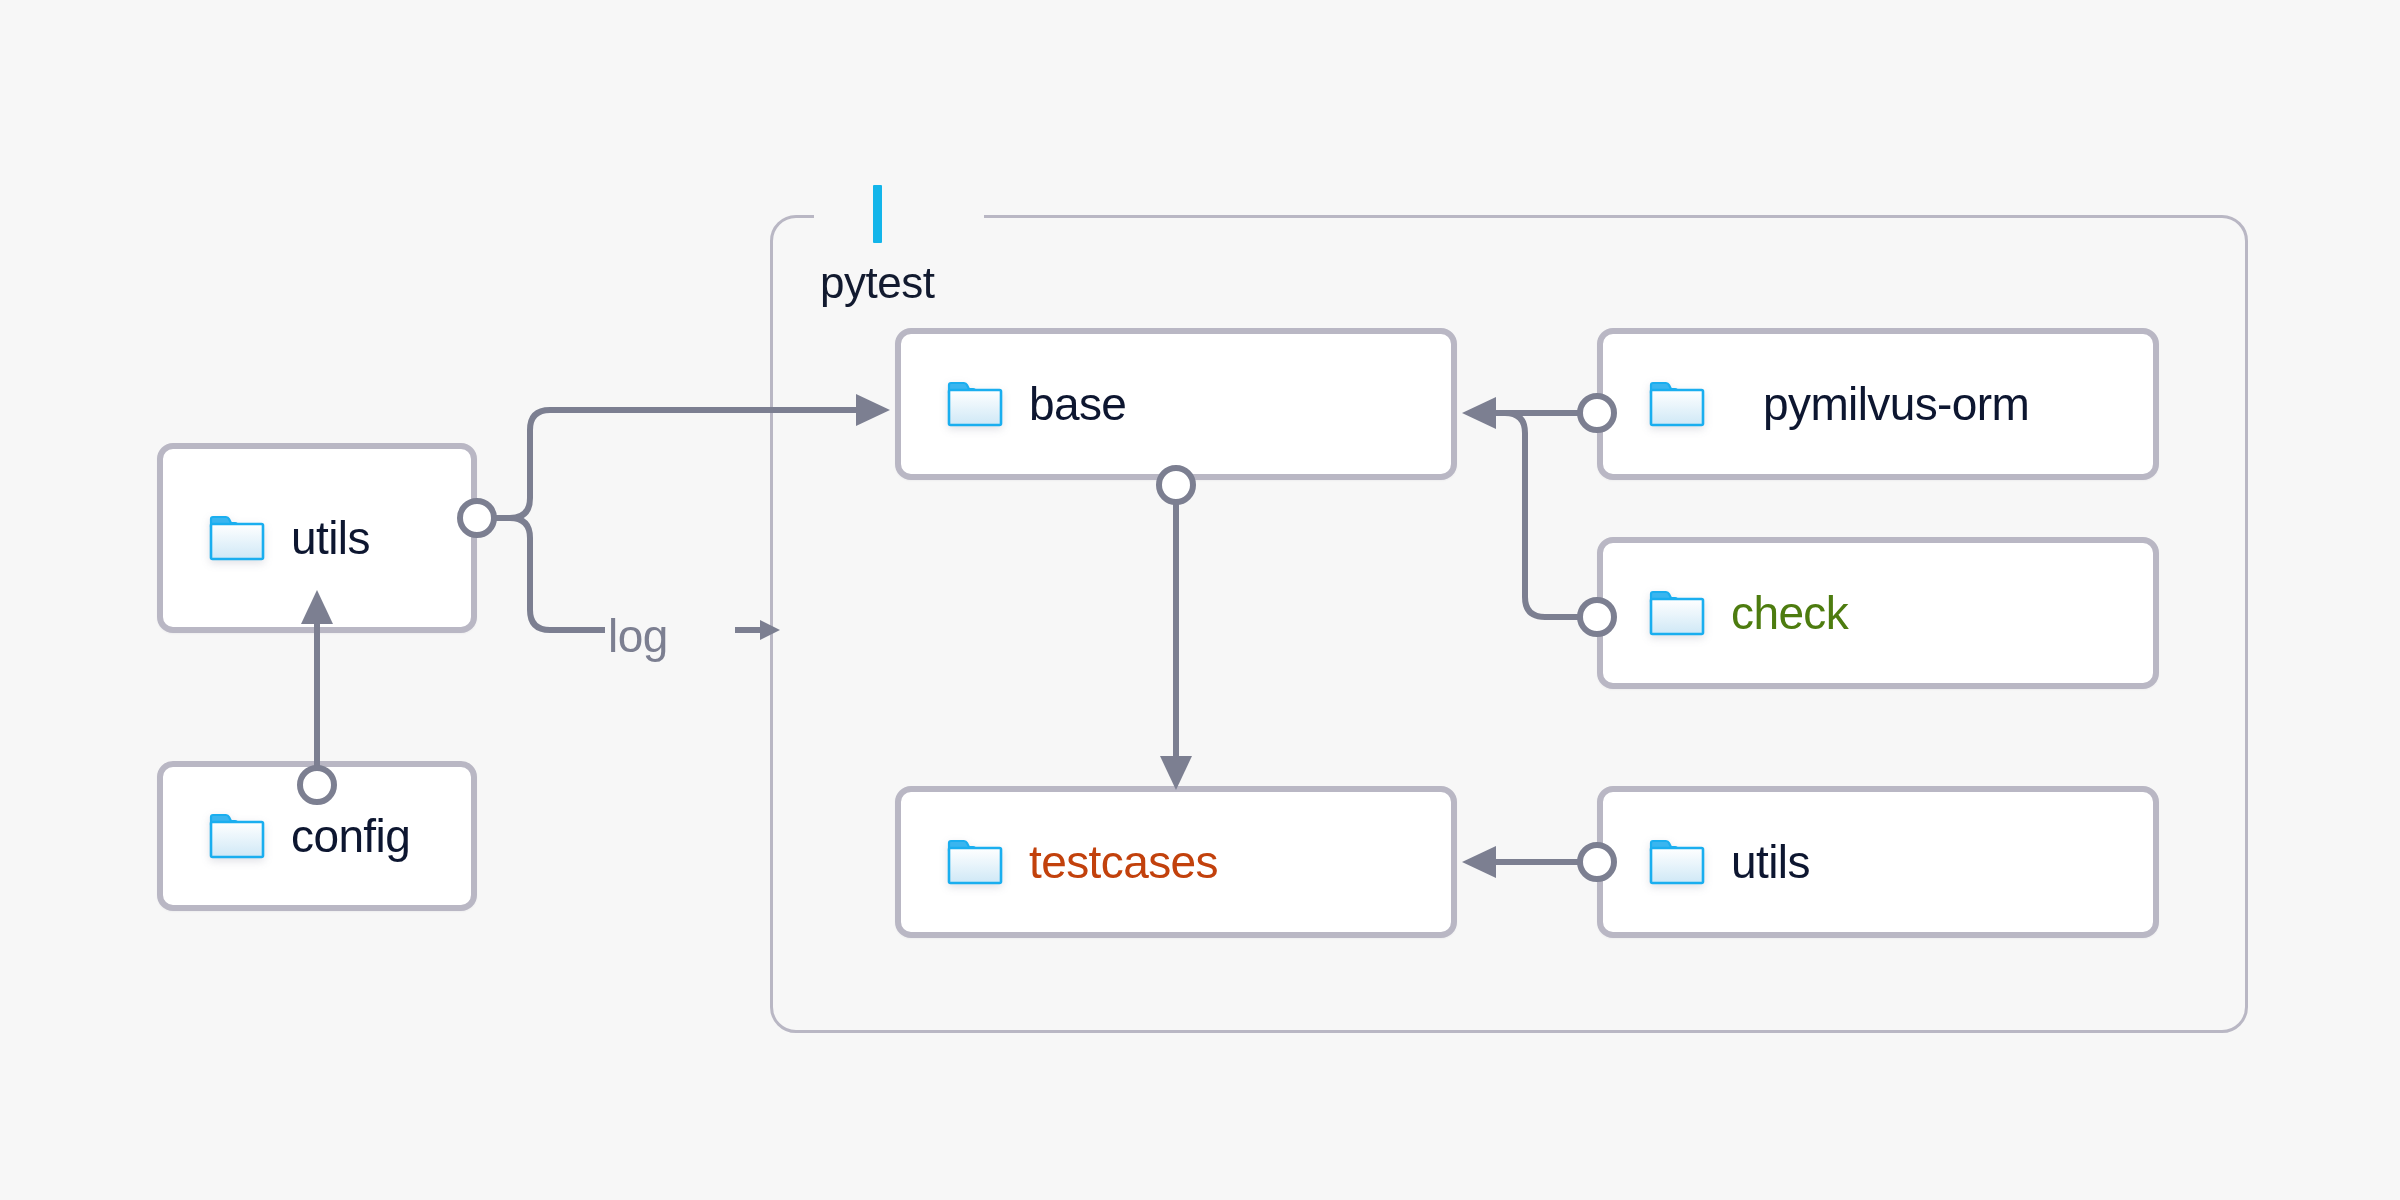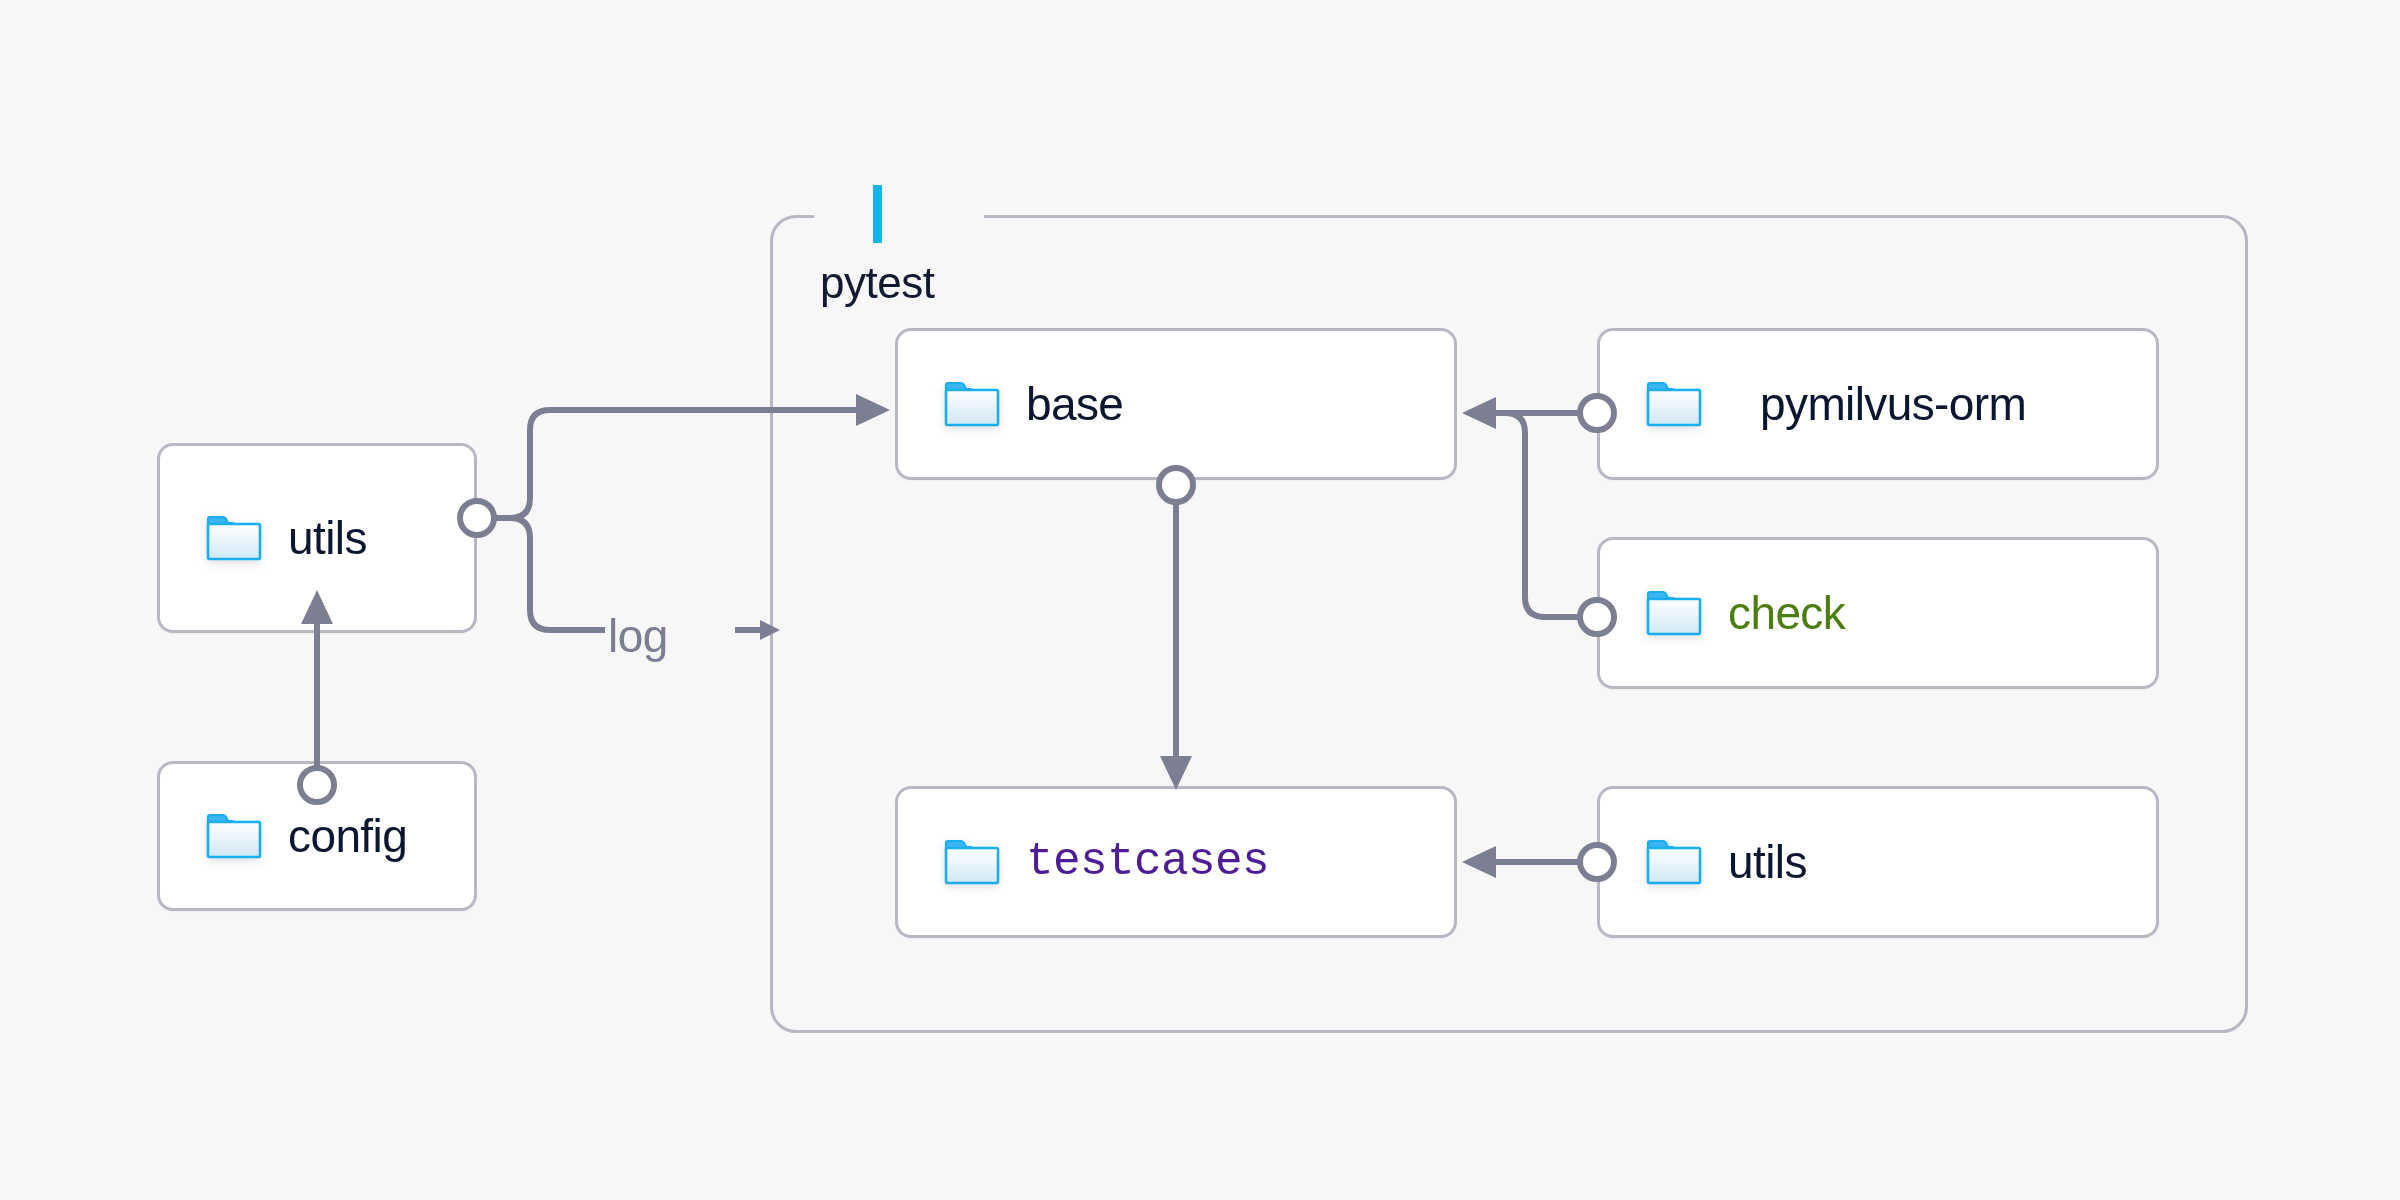--- a/index.html
+++ b/index.html
@@ -55,21 +55,21 @@
     color: #121a2f;
     letter-spacing: -0.5px;
     line-height: 1;
   }
 
   
   .node {
     position: absolute;
     box-sizing: border-box;
     background: #ffffff;
-    border: 3px solid #4d7c0f;
+    border: 6px solid #4d7c0f;
     border-radius: 16px;
     display: flex;
     align-items: center;
     z-index: 2;
     box-shadow: 0 1px 2px rgba(20,20,40,0.04);
   }
   .node-inner {
     display: flex;
     align-items: center;
     gap: 26px;
@@ -186,21 +186,21 @@
           <svg class="folder-icon" viewBox="0 0 56 46">
             <defs>
               <linearGradient id="fg3" x1="0" y1="0" x2="0" y2="1">
                 <stop offset="0%" stop-color="#ffffff"></stop>
                 <stop offset="100%" stop-color="#cfe8f6"></stop>
               </linearGradient>
             </defs>
             <path d="M2 9 L2 4 Q2 2 4 2 L17 2 Q19 2 20 4 L22 8 L26 8 Q28 8 28 10 L28 12 L2 12 Z" fill="#3ab5ef" stroke="#1aaeef" stroke-width="2.2" stroke-linejoin="round"></path>
             <rect x="2" y="9" width="52" height="35" rx="1.5" fill="url(#fg3)" stroke="#1aaeef" stroke-width="2.6"></rect>
           </svg>
-          <span class="node-label" style="color: #4c1d95; font-family: Liberation Mono, monospace;">testcases</span>
+          <span class="node-label" style="color: #c2410c;">testcases</span>
         </div>
       </div>
       <div class="node" style="left: 1597px; top: 328px; width: 562px; height: 152px; background: rgb(255, 255, 255); border-color: rgb(185, 183, 196);">
         <div class="node-inner">
           <svg class="folder-icon" viewBox="0 0 56 46">
             <defs>
               <linearGradient id="fg4" x1="0" y1="0" x2="0" y2="1">
                 <stop offset="0%" stop-color="#ffffff"></stop>
                 <stop offset="100%" stop-color="#cfe8f6"></stop>
               </linearGradient>

